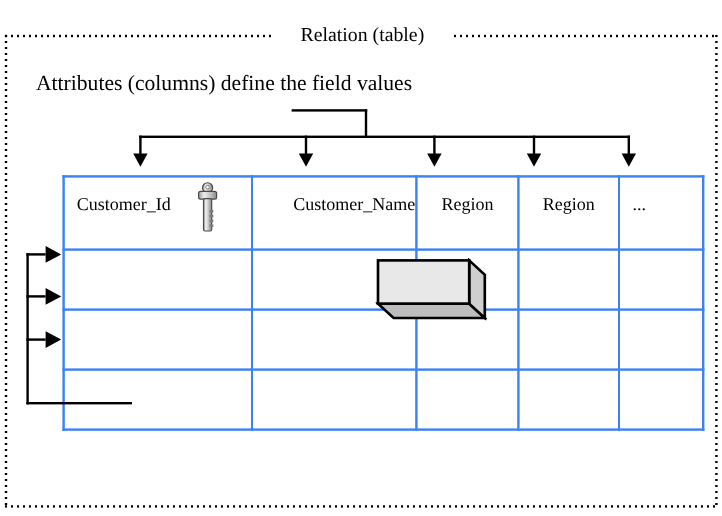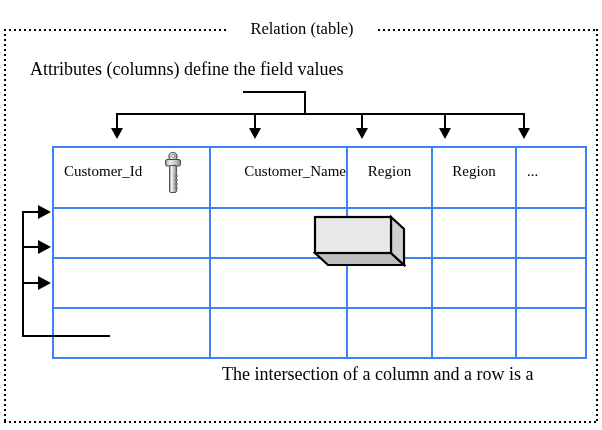--- a/index.html
+++ b/index.html
@@ -242,15 +242,14 @@
 
   <div class="ln-h" style="left:22px;top:225px;width:16px;"></div>
   <div class="arrow-right" style="left:38px;top:219px;"></div>
 
   <div class="ln-h" style="left:22px;top:261px;width:16px;"></div>
   <div class="arrow-right" style="left:38px;top:255px;"></div>
 
   <div class="ln-h" style="left:22px;top:314px;width:88px;"></div>
 
 
-  <div class="para" style="left:222px;top:341px;">The intersection of a column and a row is a</div>
 
 </div>
 
 </body></html>

